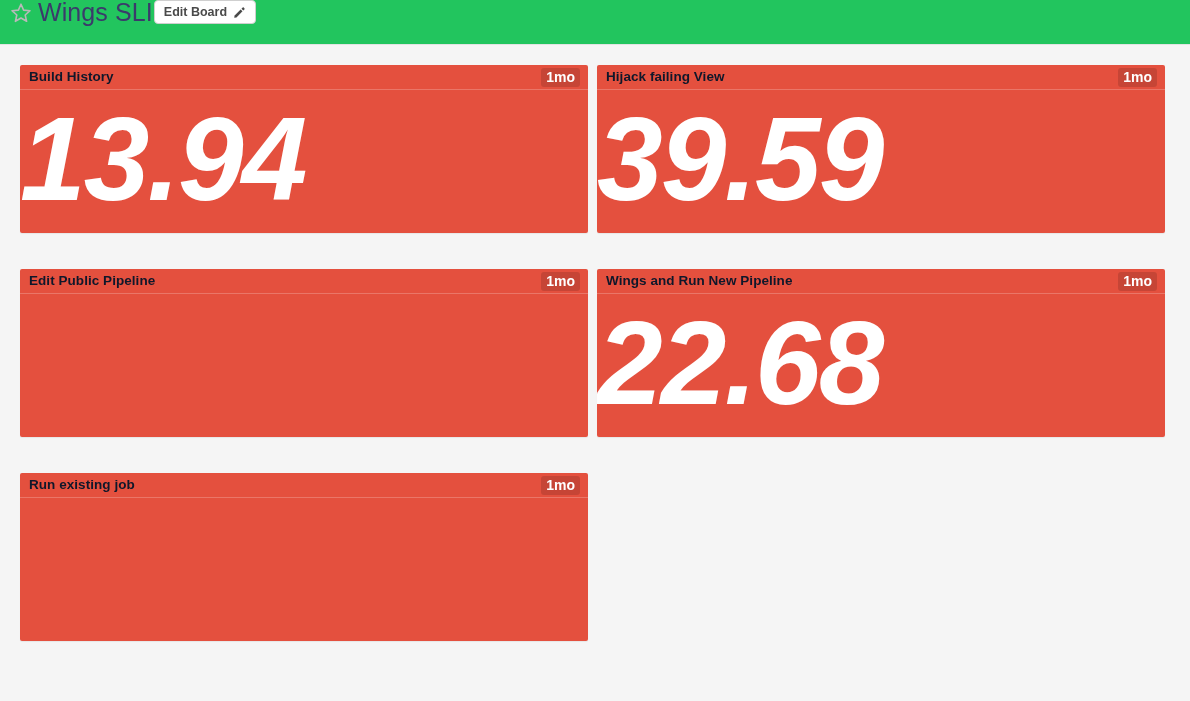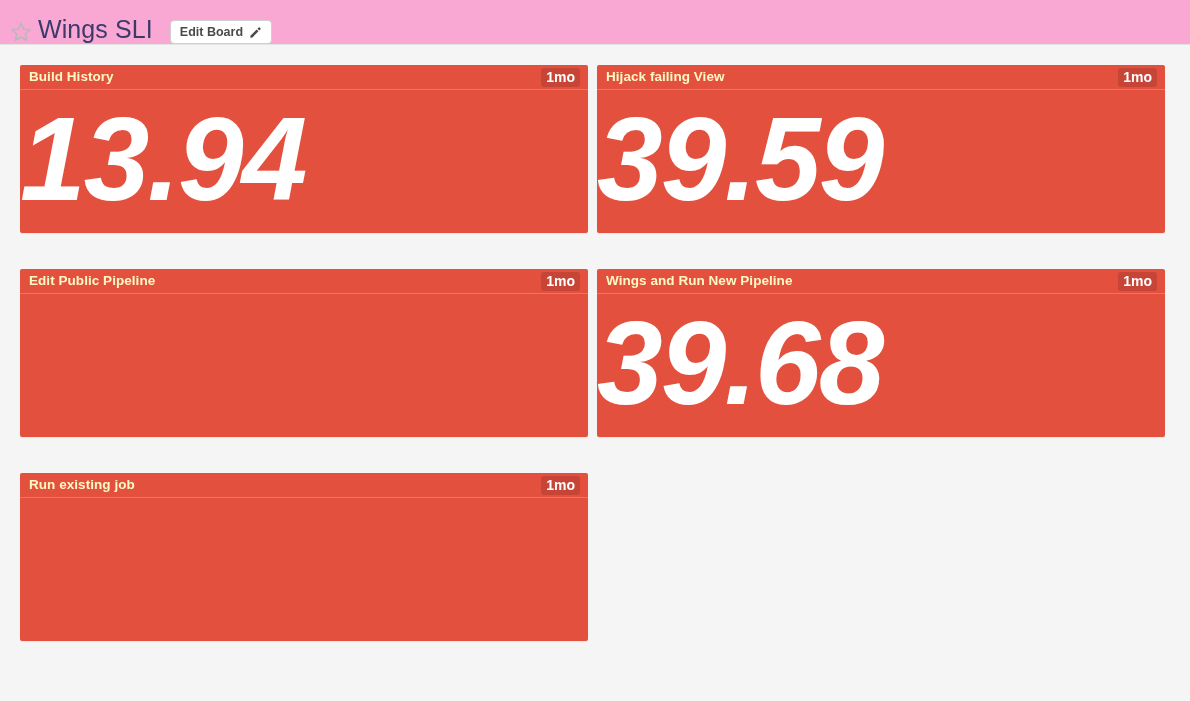--- a/index.html
+++ b/index.html
@@ -14,45 +14,45 @@
   body {
     background: #f5f5f5;
     font-family: "Liberation Sans", "DejaVu Sans", sans-serif;
     -webkit-font-smoothing: antialiased;
   }
 
   
   #topbar {
     position: relative;
     height: 45px;
-    background: #f9a8d4;
+    background: #22c55e;
     border-bottom: 1px solid #e3e3e3;
     display: flex;
-    align-items: flex-end;
+    align-items: flex-start;
     padding-left: 9px;
   }
   #star-icon {
     width: 24px;
     height: 24px;
     flex: 0 0 auto;
     display: block;
     margin-right: 5px;
     margin-top: 1px;
   }
   #board-title {
     font-size: 25px;
     font-weight: 400;
     color: #3b3a6b;
     letter-spacing: 0.1px;
     line-height: 1;
     padding-bottom: 2px;
     font-family: "Liberation Sans", "DejaVu Sans", sans-serif;
   }
   #edit-board-button {
-    margin-left: 17px;
+    margin-left: 1px;
     height: 24px;
     display: inline-flex;
     align-items: center;
     gap: 6px;
     padding: 0 9px;
     background: #ffffff;
     border: 1px solid #cfcfcf;
     border-radius: 4px;
     font-size: 12.5px;
     font-weight: 700;
@@ -91,21 +91,21 @@
     flex: 0 0 25px;
     display: flex;
     align-items: center;
     justify-content: space-between;
     padding: 0 8px 0 9px;
     border-bottom: 1px solid rgba(255,255,255,0.22);
   }
   .card-title {
     font-size: 13.5px;
     font-weight: 700;
-    color: #fef9c3;
+    color: #0f172a;
     letter-spacing: 0.05px;
     line-height: 1;
     white-space: nowrap;
     overflow: hidden;
     text-overflow: ellipsis;
   }
   .card-period {
     font-size: 14px;
     font-weight: 700;
     color: #ffffff;
@@ -186,21 +186,21 @@
         <span class="card-period">1mo</span>
       </div>
     </div>
 
     <div class="card">
       <div class="card-header">
         <span class="card-title">Wings and Run New Pipeline</span>
         <span class="card-period">1mo</span>
       </div>
       <div class="card-body">
-        <span class="card-value">39.68</span>
+        <span class="card-value">22.68</span>
       </div>
     </div>
 
     <div class="card">
       <div class="card-header">
         <span class="card-title">Run existing job</span>
         <span class="card-period">1mo</span>
       </div>
     </div>
 

